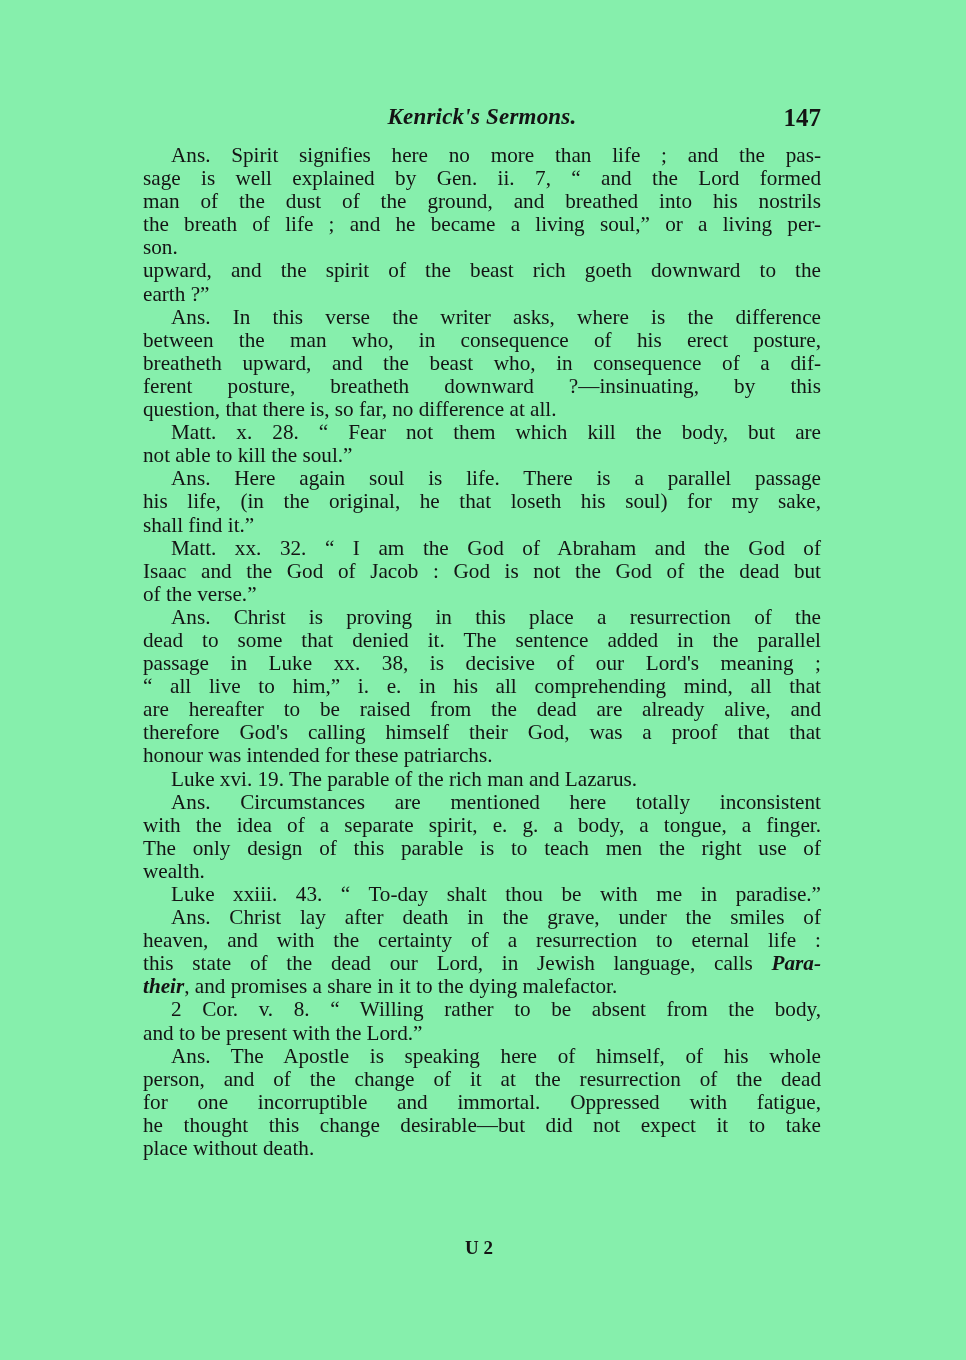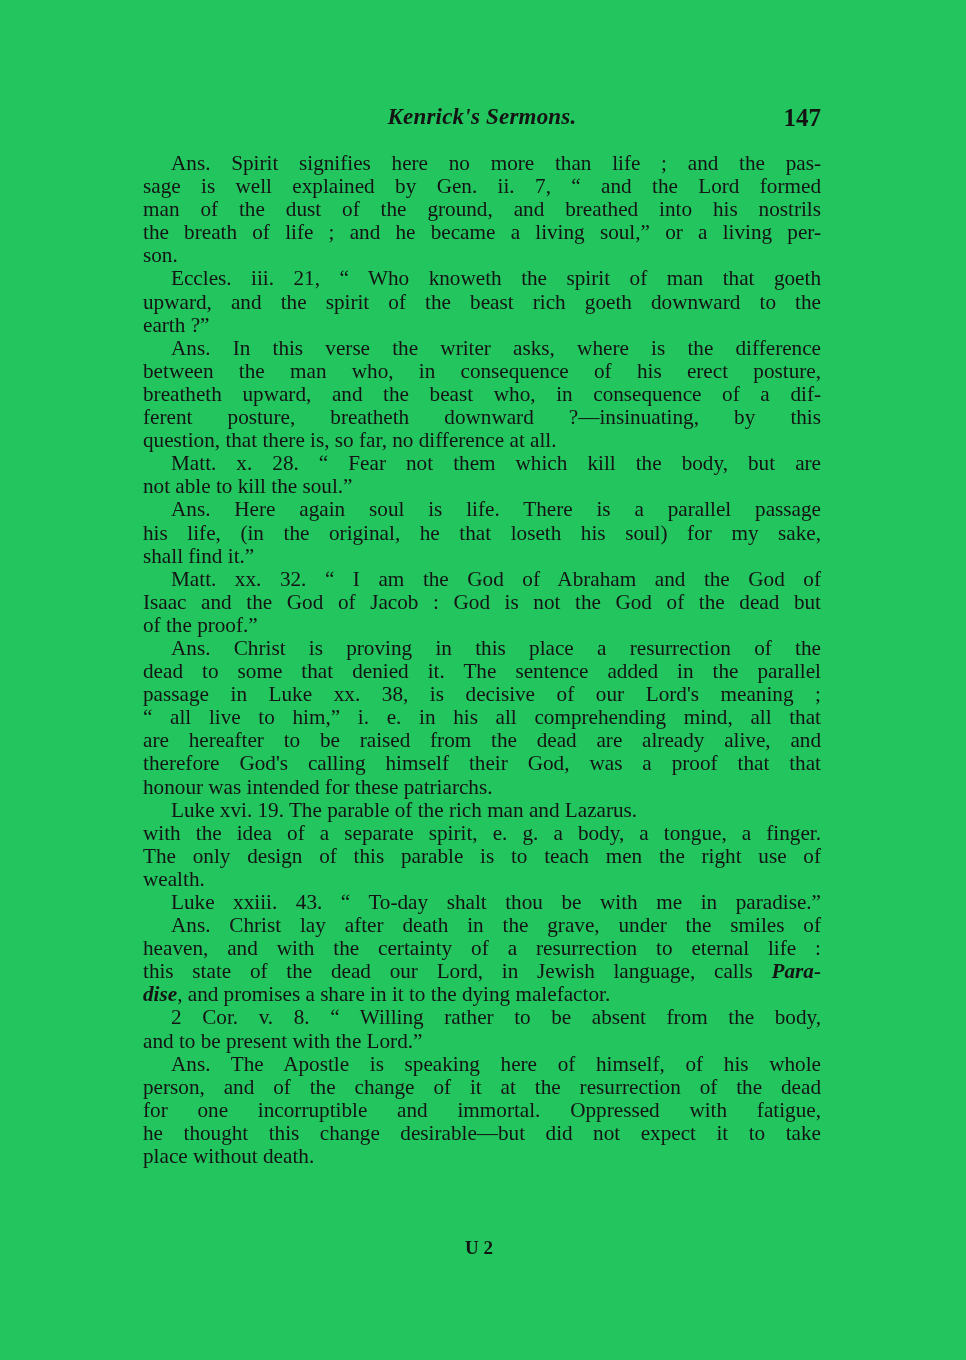--- a/index.html
+++ b/index.html
@@ -1,33 +1,33 @@
 <!DOCTYPE html>
 <html><head>
 <meta charset="utf-8">
 <style>
   html, body { margin: 0; padding: 0; background: #ffffff; }
   body { width: 966px; height: 1360px; position: relative; overflow: hidden; }
   .page {
     position: absolute; left: 0; top: 0; width: 966px; height: 1360px;
-    background: #22c55e; color: #141414;
+    background: #86efac; color: #141414;
     font-family: "Liberation Serif", "DejaVu Serif", serif;
   }
   .running-head {
     position: absolute; top: 104px; left: 143px; width: 678px; height: 30px;
   }
   .running-title {
     position: absolute; left: 0; width: 100%; text-align: center;
     font-style: italic; font-weight: bold; font-size: 23px; letter-spacing: 0.2px;
   }
   .page-number {
     position: absolute; right: 0; top: 0; font-weight: bold; font-size: 25px;
   }
   .body-text {
-    position: absolute; left: 143px; top: 152px; width: 678px;
+    position: absolute; left: 143px; top: 144px; width: 678px;
     font-size: 21.2px; line-height: 23.1px;
   }
   .line {
     display: block; height: 23.1px; white-space: nowrap;
     text-align: justify; text-align-last: justify; overflow: visible;
   }
   .line.last { text-align-last: left; }
   .line.indent { padding-left: 28px; }
   .line i { font-style: italic; font-weight: bold; }
   .signature {
@@ -50,21 +50,20 @@
 
     <div>
       <span class="line indent">Ans.  Spirit signifies here no more than life ; and the pas-</span>
       <span class="line">sage is well explained by Gen. ii. 7, “ and the Lord formed</span>
       <span class="line">man of the dust of the ground, and breathed into his nostrils</span>
       <span class="line">the breath of life ; and he became a living soul,” or a living per-</span>
       <span class="line last">son.</span>
     </div>
 
     <div>
-      <span class="line indent">Eccles. iii. 21, “ Who knoweth the spirit of man that goeth</span>
       <span class="line">upward, and the spirit of the beast rich goeth downward to the</span>
       <span class="line last">earth ?”</span>
     </div>
 
     <div>
       <span class="line indent">Ans.  In this verse the writer asks, where is the difference</span>
       <span class="line">between the man who, in consequence of his erect posture,</span>
       <span class="line">breatheth upward, and the beast who, in consequence of a dif-</span>
       <span class="line">ferent posture, breatheth downward ?—insinuating, by this</span>
       <span class="line last">question, that there is, so far, no difference at all.</span>
@@ -77,52 +76,53 @@
 
     <div>
       <span class="line indent">Ans.  Here again soul is life.  There is a parallel passage</span>
       <span class="line">his life, (in the original, he that loseth his soul) for my sake,</span>
       <span class="line last">shall find it.”</span>
     </div>
 
     <div>
       <span class="line indent">Matt. xx. 32.  “ I am the God of Abraham and the God of</span>
       <span class="line">Isaac and the God of Jacob : God is not the God of the dead but</span>
-      <span class="line last">of the proof.”</span>
+      <span class="line last">of the verse.”</span>
     </div>
 
     <div>
       <span class="line indent">Ans.  Christ is proving in this place a resurrection of the</span>
       <span class="line">dead to some that denied it.  The sentence added in the parallel</span>
       <span class="line">passage in Luke xx. 38, is decisive of our Lord's meaning ;</span>
       <span class="line">“ all live to him,” i. e. in his all comprehending mind, all that</span>
       <span class="line">are hereafter to be raised from the dead are already alive, and</span>
       <span class="line">therefore God's calling himself their God, was a proof that that</span>
       <span class="line last">honour was intended for these patriarchs.</span>
     </div>
 
     <div>
       <span class="line indent last">Luke xvi. 19.  The parable of the rich man and Lazarus.</span>
     </div>
 
     <div>
+      <span class="line indent">Ans.  Circumstances are mentioned here totally inconsistent</span>
       <span class="line">with the idea of a separate spirit, e. g. a body, a tongue, a finger.</span>
       <span class="line">The only design of this parable is to teach men the right use of</span>
       <span class="line last">wealth.</span>
     </div>
 
     <div>
       <span class="line indent">Luke xxiii. 43. “ To-day shalt thou be with me in paradise.”</span>
     </div>
 
     <div>
       <span class="line indent">Ans.  Christ lay after death in the grave, under the smiles of</span>
       <span class="line">heaven, and with the certainty of a resurrection to eternal life :</span>
       <span class="line"><span>this state of the dead our Lord, in Jewish language, calls </span><i>Para-</i></span>
-      <span class="line last"><i>dise</i><span class="after-italic">, and promises a share in it to the dying malefactor.</span></span>
+      <span class="line last"><i>their</i><span class="after-italic">, and promises a share in it to the dying malefactor.</span></span>
     </div>
 
     <div>
       <span class="line indent">2 Cor. v. 8.  “ Willing rather to be absent from the body,</span>
       <span class="line last">and to be present with the Lord.”</span>
     </div>
 
     <div>
       <span class="line indent">Ans.  The Apostle is speaking here of himself, of his whole</span>
       <span class="line">person, and of the change of it at the resurrection of the dead</span>

